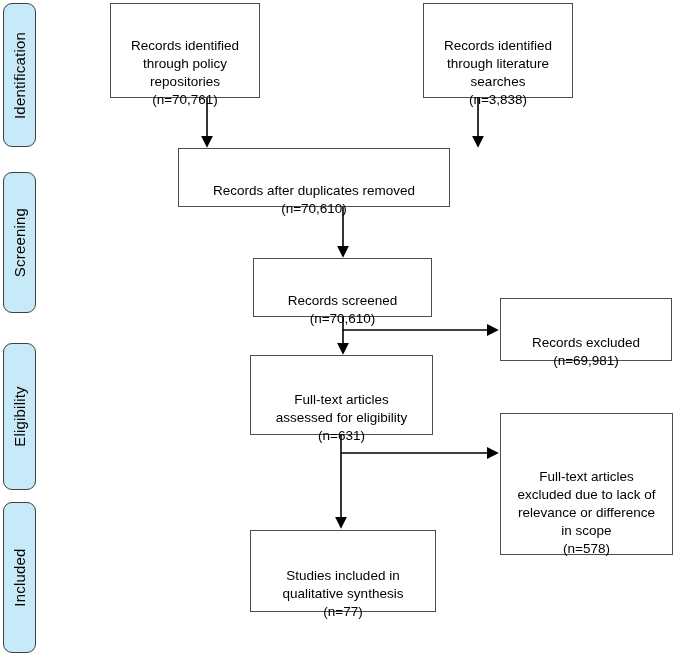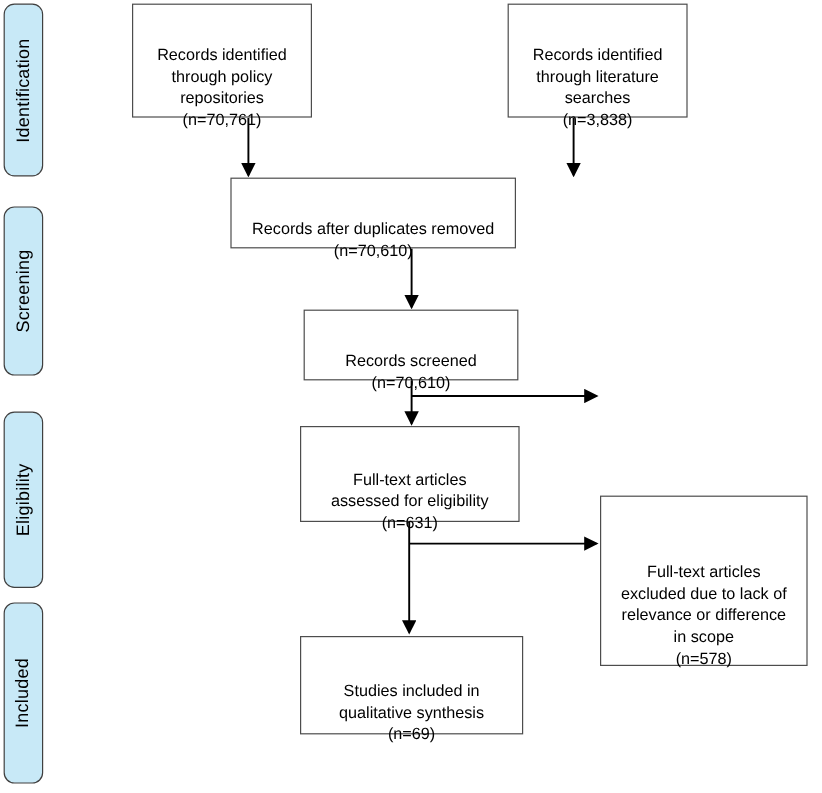--- a/index.html
+++ b/index.html
@@ -64,21 +64,21 @@
     white-space: pre-line;
     text-align: center;
     font-size: 13.5px;
     line-height: 18px;
     color: #000000;
     width: 100%;
     margin-top: 45px;
   }
   .box-policy            { left: 110px; top: 3px;   width: 150px; height: 95px; }
   .box-literature        { left: 423px; top: 3px;   width: 150px; height: 95px; }
-  .box-duplicates        { left: 192px; top: 148px; width: 238px; height: 59px; }
+  .box-duplicates        { left: 178px; top: 148px; width: 272px; height: 59px; }
   .box-screened          { left: 253px; top: 258px; width: 179px; height: 59px; }
   .box-records-excluded  { left: 500px; top: 298px; width: 172px; height: 63px; }
   .box-fulltext-assessed { left: 250px; top: 355px; width: 183px; height: 80px; }
   .box-fulltext-excluded { left: 500px; top: 413px; width: 173px; height: 142px;
                            align-items: flex-start; padding-top: 9px; }
   .box-included-studies  { left: 250px; top: 530px; width: 186px; height: 82px; }
 </style>
 </head>
 <body>
 
@@ -125,31 +125,35 @@
 (n=3,838)</div>
   </div>
   <div class="box box-duplicates">
     <div class="box-text">Records after duplicates removed
 (n=70,610)</div>
   </div>
   <div class="box box-screened">
     <div class="box-text">Records screened
 (n=70,610)</div>
   </div>
+  <div class="box box-records-excluded">
+    <div class="box-text">Records excluded
+(n=69,981)</div>
+  </div>
   <div class="box box-fulltext-assessed">
     <div class="box-text">Full-text articles
 assessed for eligibility
 (n=631)</div>
   </div>
   <div class="box box-fulltext-excluded">
     <div class="box-text">Full-text articles
 excluded due to lack of
 relevance or difference
 in scope
 (n=578)</div>
   </div>
   <div class="box box-included-studies">
     <div class="box-text">Studies included in
 qualitative synthesis
-(n=69)</div>
+(n=77)</div>
   </div>
 
 </div>
 
 </body></html>

